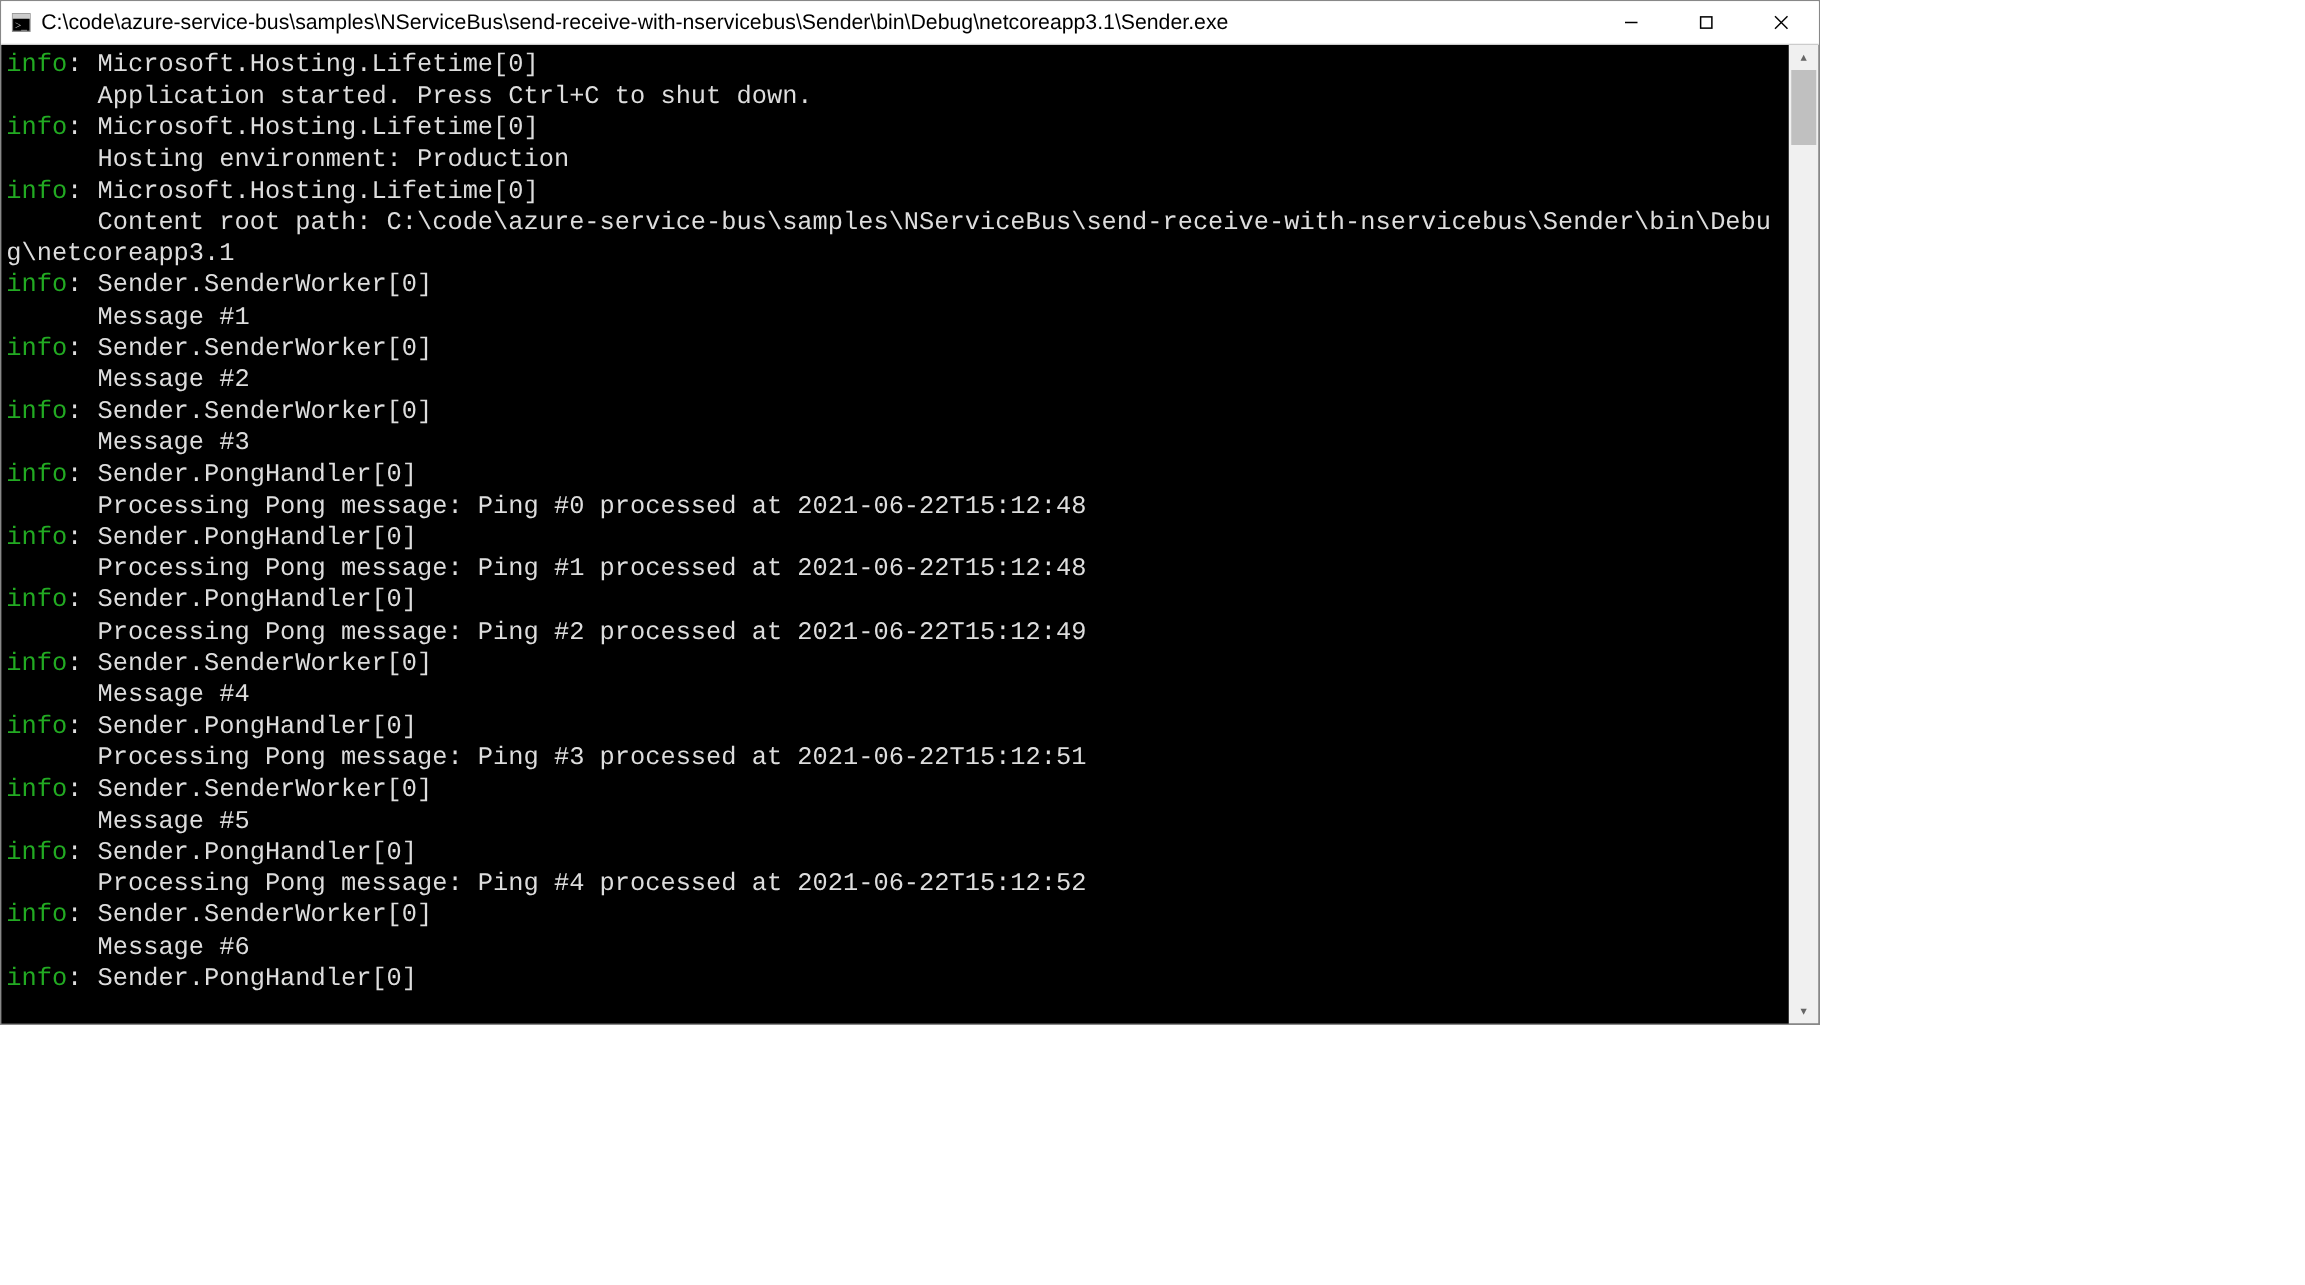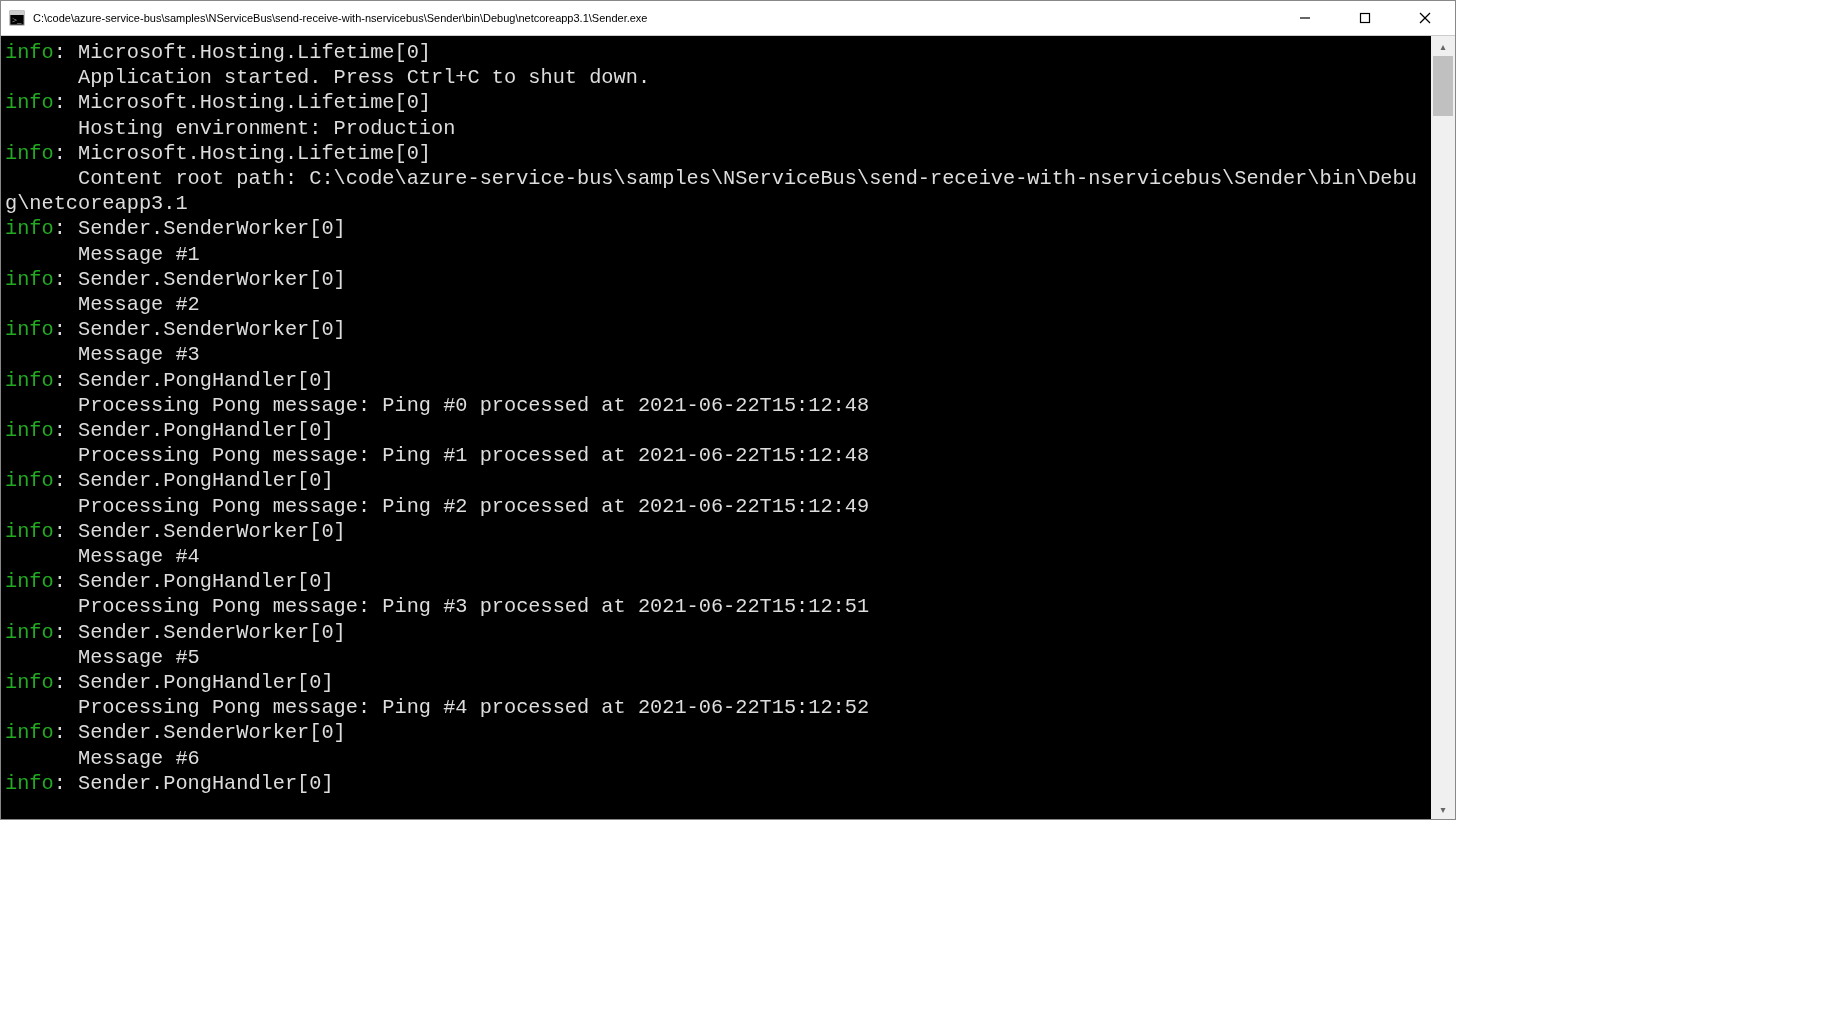--- a/index.html
+++ b/index.html
@@ -29,21 +29,21 @@
       padding-left:8px;
       user-select:none;
     }
     .titlebar .appicon {
       width:16px;height:16px;
       margin-right:8px;
       display:inline-block;
     }
     .titlebar .title {
       flex:1;
-      font-size:11px;
+      font-size:17px;
       color:#000;
       white-space:nowrap;
       overflow:hidden;
       text-overflow:ellipsis;
     }
     .controls { display:flex; height:100%; }
     .controls .btn {
       width:60px;height:100%;
       display:flex;align-items:center;justify-content:center;
       cursor:default;

